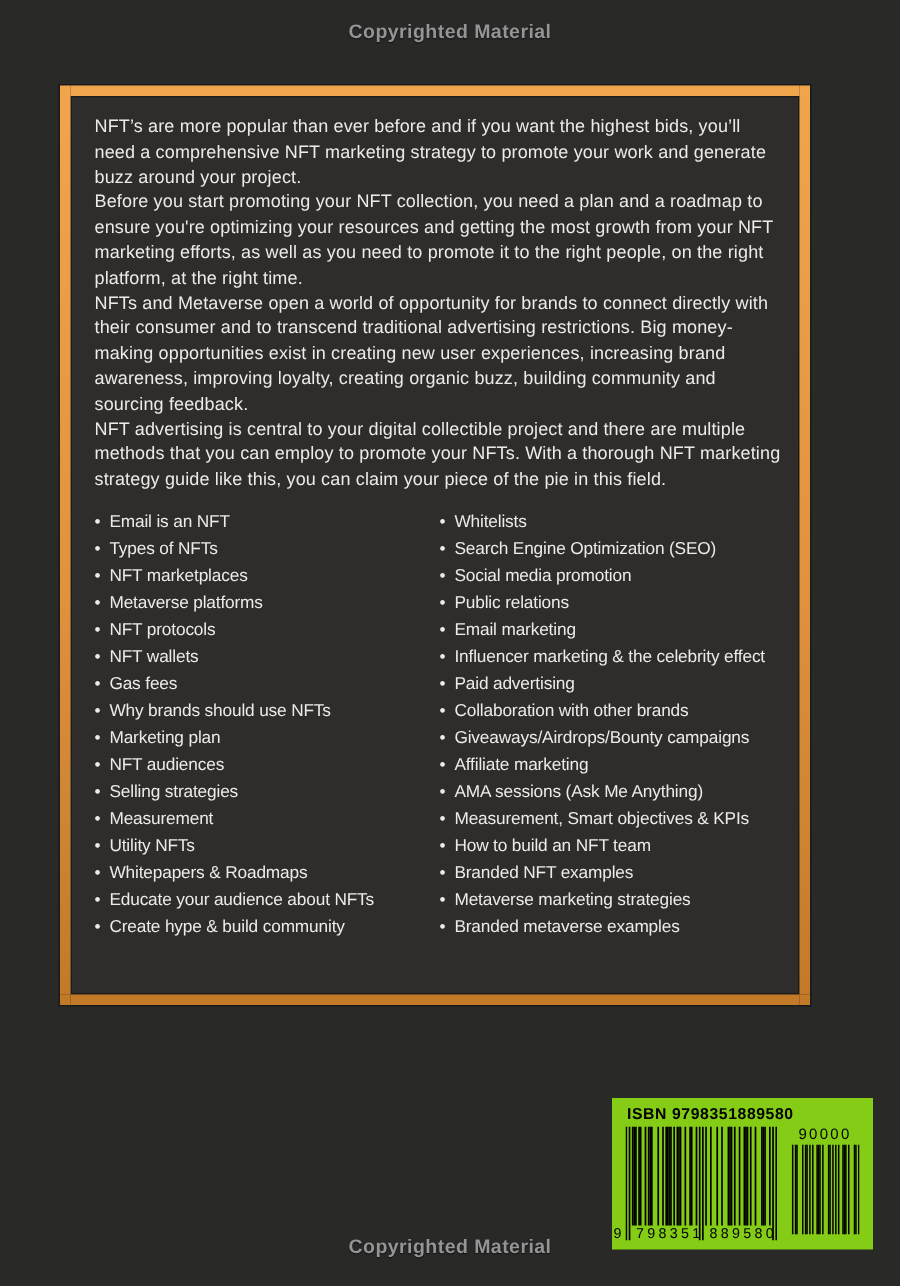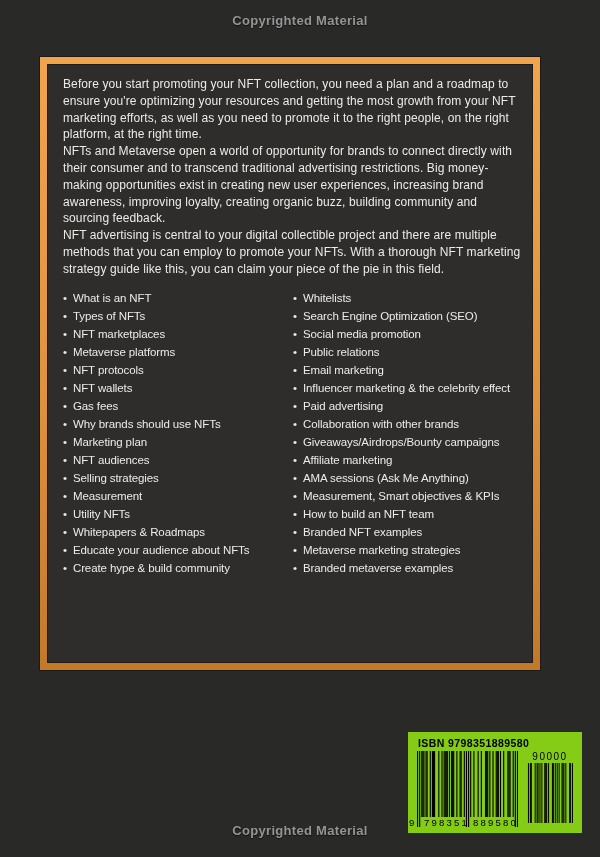--- a/index.html
+++ b/index.html
@@ -103,28 +103,29 @@
     font-family:"Liberation Sans", sans-serif;
   }
 </style>
 </head>
 <body>
 
 <div class="copyright top">Copyrighted Material</div>
 
 <div class="frame">
   <div class="blurb">
+      <p>NFT’s are more popular than ever before and if you want the highest bids, you’ll need a comprehensive NFT marketing strategy to promote your work and generate buzz around your project.</p>
       <p>Before you start promoting your NFT collection, you need a plan and a roadmap to ensure you're optimizing your resources and getting the most growth from your NFT marketing efforts, as well as you need to promote it to the right people, on the right platform, at the right time.</p>
       <p>NFTs and Metaverse open a world of opportunity for brands to connect directly with their consumer and to transcend traditional advertising restrictions. Big money-making opportunities exist in creating new user experiences, increasing brand awareness, improving loyalty, creating organic buzz, building community and sourcing feedback.</p>
       <p>NFT advertising is central to your digital collectible project and there are multiple methods that you can employ to promote your NFTs. With a thorough NFT marketing strategy guide like this, you can claim your piece of the pie in this field.</p>
     </div>
 
   <div class="topics">
     <ul class="col-left">
-        <li>What is an NFT</li>
+        <li>Email is an NFT</li>
         <li>Types of NFTs</li>
         <li>NFT marketplaces</li>
         <li>Metaverse platforms</li>
         <li>NFT protocols</li>
         <li>NFT wallets</li>
         <li>Gas fees</li>
         <li>Why brands should use NFTs</li>
         <li>Marketing plan</li>
         <li>NFT audiences</li>
         <li>Selling strategies</li>

